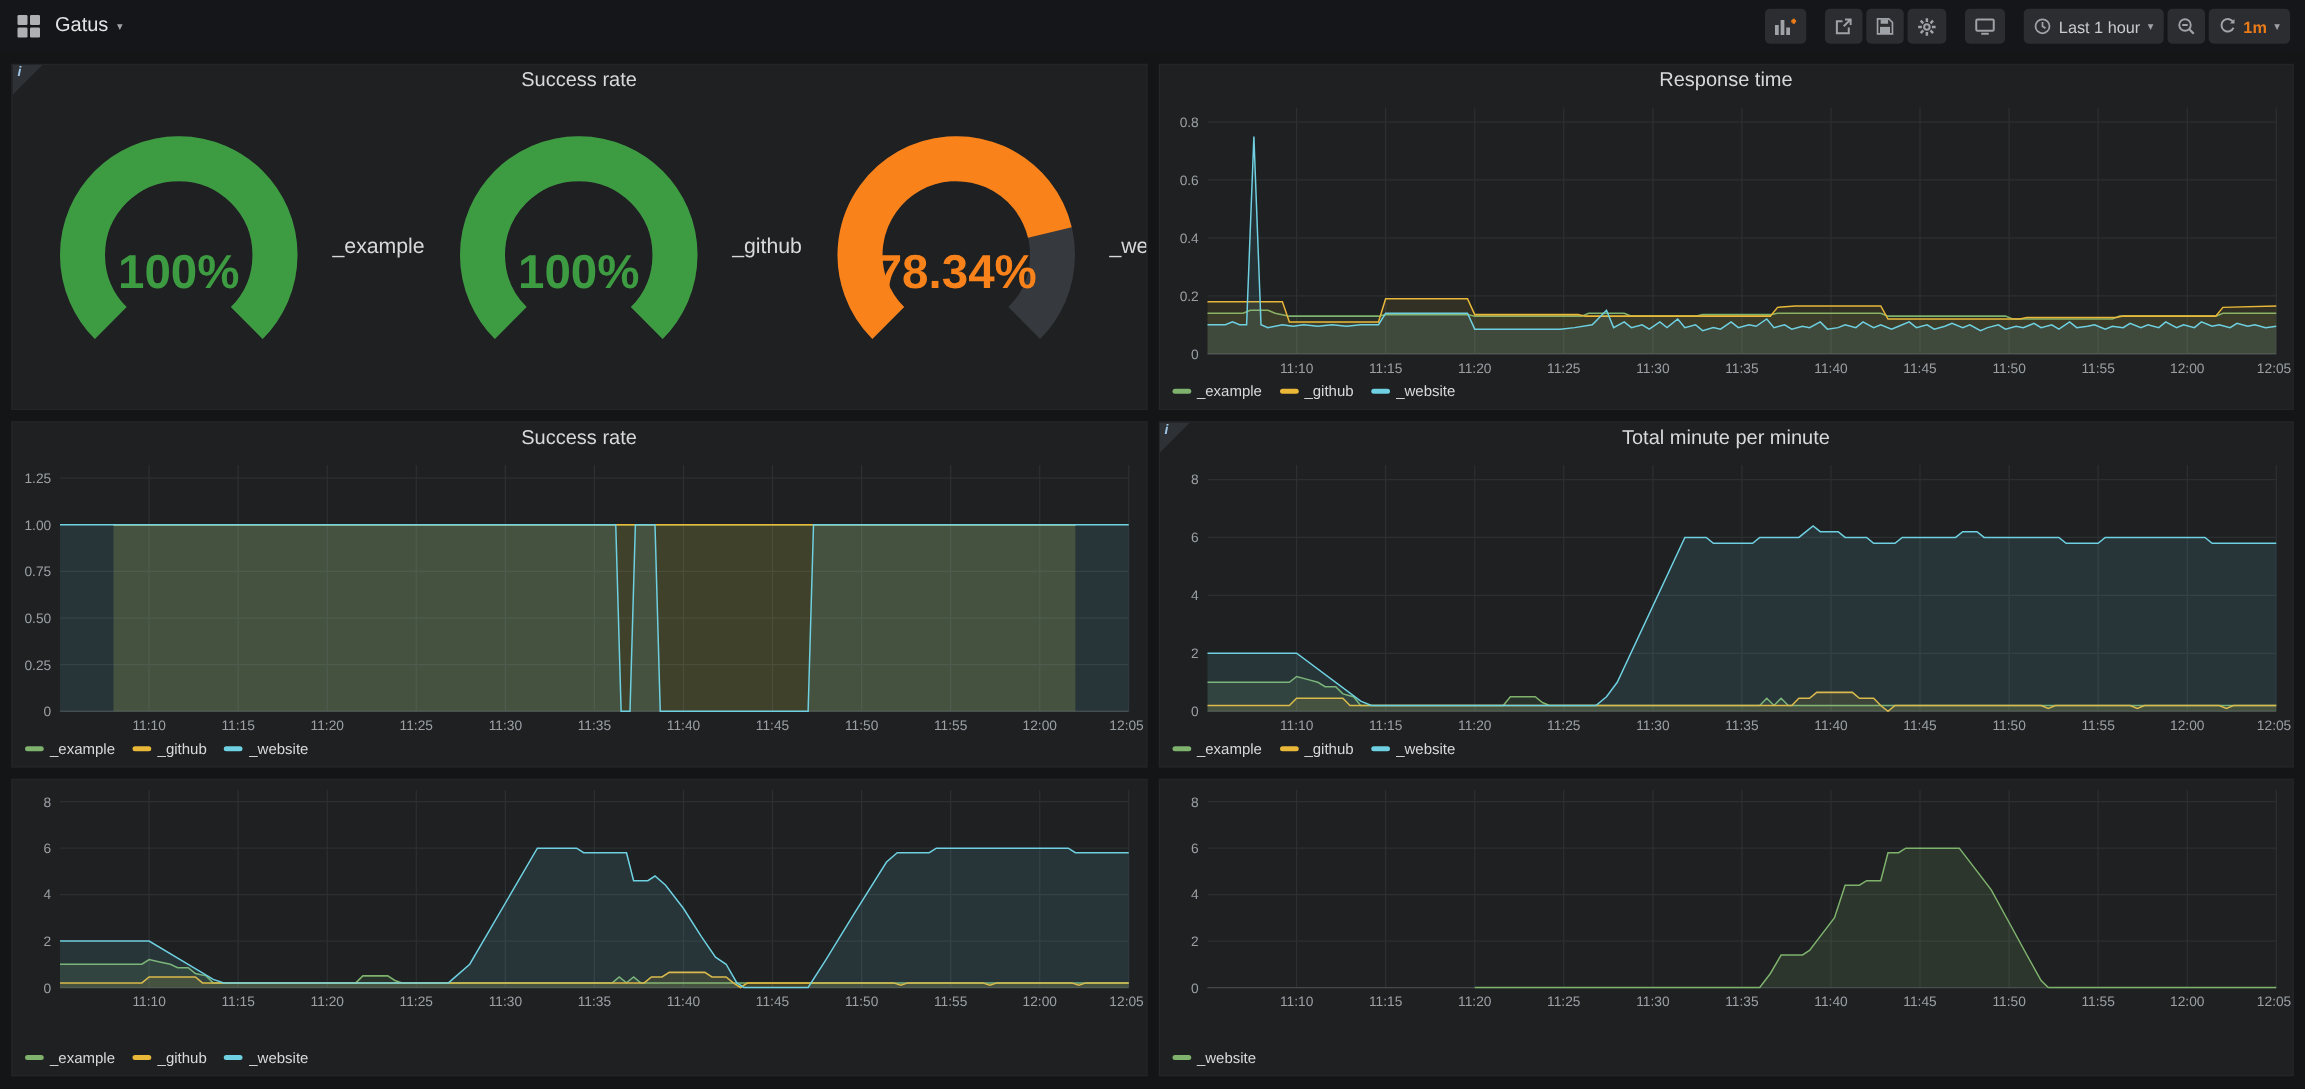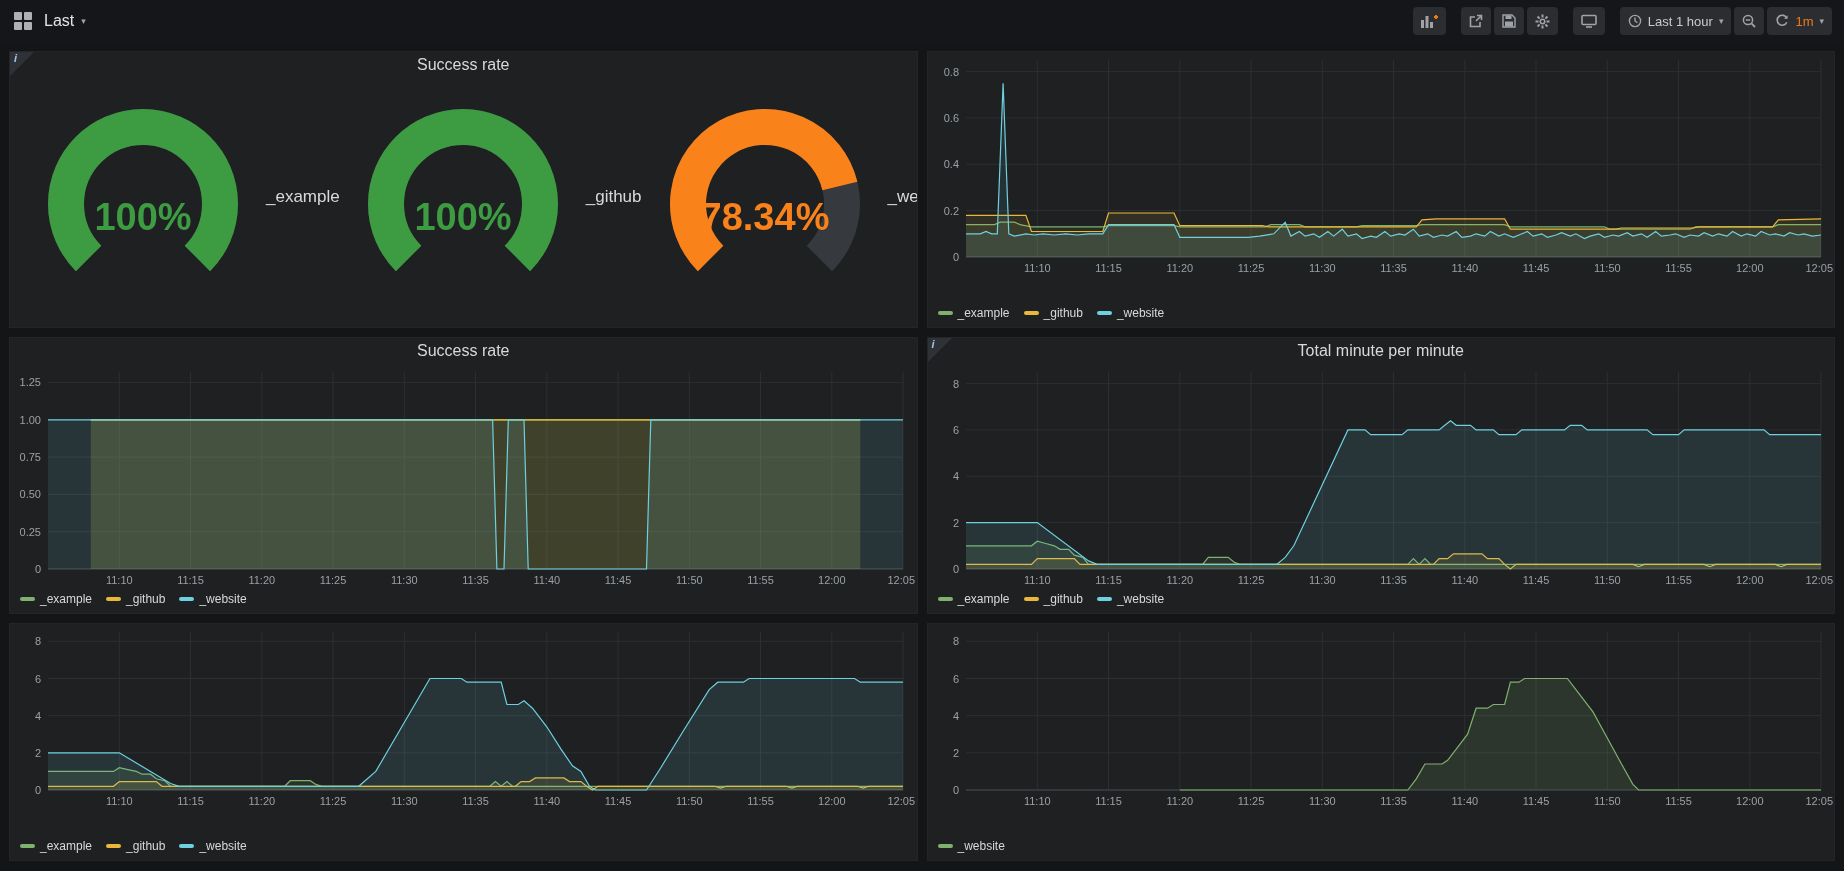--- a/index.html
+++ b/index.html
@@ -14,21 +14,21 @@
   .grid-logo i { background:#aeb0b3; border-radius:1px; }
   .dash-title { font-size:16px; color:#e3e4e6; display:flex; align-items:center; gap:7px; cursor:pointer; }
   .caret { font-size:9px; color:#9fa2a6; }
   .nav-right { display:flex; align-items:center; gap:3px; }
   .nav-btn { height:28px; min-width:30px; padding:0 8px; background:#2b2d31; border:none;
              border-radius:4px; color:#9fa2a6; display:flex; align-items:center; gap:6px;
              font-size:13px; cursor:pointer; }
   .nav-btn svg { display:block; }
   .nav-gap { width:9px; }
   .time-text { color:#c9cbcd; }
-  .refresh-val { color:#eb7b18; font-weight:normal; }
+  .refresh-val { color:#eb7b18; font-weight:bold; }
   
   .dash { padding:9px; display:grid; grid-template-columns:1fr 1fr;
           grid-template-rows:277px 277px 238px; gap:9px; }
   .panel { position:relative; background:#1e2022; border:1px solid #232528;
            display:flex; flex-direction:column; overflow:hidden; }
   .panel-header { height:26px; flex:0 0 26px; display:flex; align-items:center; justify-content:center;
                   font-size:16px; font-weight:500; color:#d8d9da; cursor:pointer; }
   .corner-info { position:absolute; top:0; left:0; width:0; height:0;
                  border-top:24px solid #2e3135; border-right:24px solid transparent; z-index:2; cursor:pointer; }
   .corner-info span { position:absolute; top:-24px; left:4px; font-size:11px; font-style:italic;
@@ -52,21 +52,21 @@
 
 <nav class="navbar">
   <div class="nav-left">
     <span class="grid-logo">
         <i></i>
         <i></i>
         <i></i>
         <i></i>
       </span>
     <span class="dash-title">
-      <span>Last</span>
+      <span>Gatus</span>
       <span class="caret">▾</span>
     </span>
   </div>
   <div class="nav-right">
     <button class="nav-btn">
       <svg width="17" height="14" viewBox="0 0 17 14">
         <rect x="0" y="6" width="3" height="8" fill="#9fa2a6"></rect>
         <rect x="4.5" y="2" width="3" height="12" fill="#9fa2a6"></rect>
         <rect x="9" y="8" width="3" height="6" fill="#9fa2a6"></rect>
         <path d="M13 3 h4 M15 1 v4" stroke="#eb7b18" stroke-width="2"></path>
@@ -160,20 +160,21 @@
         <path d="M 68.6 150.4 A 77 77 0 1 1 177.4 150.4" stroke="#36393D" stroke-width="36" fill="none"></path>
         <path d="M 68.6 150.4 A 77 77 0 1 1 197.9 78.0" stroke="#FA821A" stroke-width="36" fill="none"></path>
         <text x="123" y="110" text-anchor="middle" class="gauge-value" style="font-size:38px;font-weight:bold" fill="#FA821A" dy="12">78.34%</text>
       </svg>
       <div class="gauge-label">_website</div>
     </div>
       </div>
   </section>
 
   <section class="panel">
+    <div class="panel-header">Response time</div>
     <div class="chart"><svg width="907" height="225">
           <line class="grid-line" x1="38" x2="893" y1="205.0" y2="205.0"></line>
           <text class="tick" x="31" y="209" text-anchor="end">0</text>
           <line class="grid-line" x1="38" x2="893" y1="158.6" y2="158.6"></line>
           <text class="tick" x="31" y="162.6" text-anchor="end">0.2</text>
           <line class="grid-line" x1="38" x2="893" y1="112.3" y2="112.3"></line>
           <text class="tick" x="31" y="116.3" text-anchor="end">0.4</text>
           <line class="grid-line" x1="38" x2="893" y1="65.9" y2="65.9"></line>
           <text class="tick" x="31" y="69.9" text-anchor="end">0.6</text>
           <line class="grid-line" x1="38" x2="893" y1="19.6" y2="19.6"></line>

